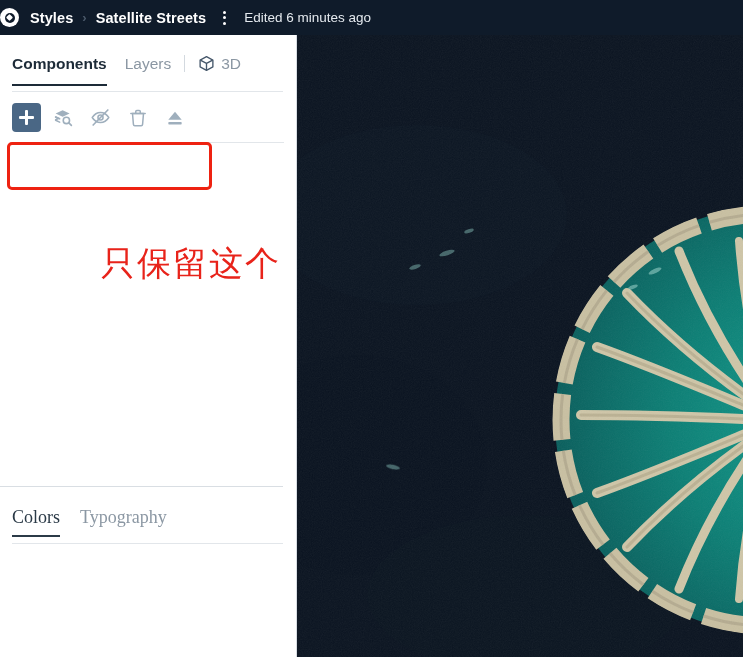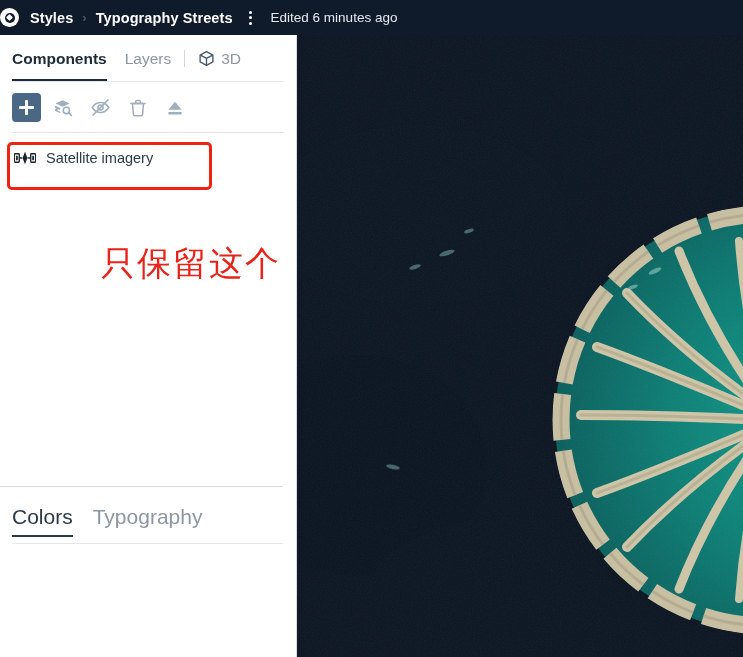--- a/index.html
+++ b/index.html
@@ -109,21 +109,21 @@
   }
   .sidebar-divider-right {
     position: absolute;
     left: 296px; top: 35px;
     width: 1px; height: 622px;
     background: #d8dde3;
   }
 
   .tabs {
     position: relative;
-    height: 47px;
+    height: 57px;
     display: flex;
     align-items: center;
     padding-left: 12px;
     box-sizing: border-box;
     gap: 0px;
   }
   .tab {
     font-size: 15.5px;
     color: #8b97a3;
     padding: 0 0 0 0;
@@ -255,28 +255,29 @@
     left: 0;
     top: 452px;
     width: 296px;
     height: 60px;
     padding-left: 12px;
     box-sizing: border-box;
     display: flex;
     align-items: center;
   }
   .btab {
-    font-size: 21px;
+    font-size: 18px;
     color: #8b97a3;
     cursor: pointer;
     white-space: nowrap;
     position: relative;
     height: 40px;
     display: flex;
     align-items: center;
+    font-family: Liberation Serif, serif;
   }
   .btab.active { color: #2b3a47; }
   .btab.active::after {
     content: "";
     position: absolute;
     left: 0; right: 0; bottom: 0;
     height: 2px;
     background: #2b3a47;
   }
   .btab-gap { width: 20px; }
@@ -304,21 +305,21 @@
 <body>
 
 <div id="app">
 
   <div class="topbar">
     <div class="logo-mark">
       <div class="inner"></div>
     </div>
     <div class="crumb crumb-link">Styles</div>
     <div class="crumb-sep">›</div>
-    <div class="crumb crumb-current">Typography Streets</div>
+    <div class="crumb crumb-current">Satellite Streets</div>
     <div class="kebab">
       <span></span>
       <span></span>
       <span></span>
     </div>
     <div class="edited">Edited 6 minutes ago</div>
   </div>
 
   <div class="sidebar">
 
@@ -370,34 +371,20 @@
       <div class="tool-btn">
         <svg width="20" height="20" viewBox="0 0 24 24">
           <path d="M12 4.6 20 14.2H4Z" fill="#9fafbd"></path>
           <rect x="4" y="16.8" width="16" height="2.9" rx="0.8" fill="#9fafbd"></rect>
         </svg>
       </div>
     </div>
 
     <div class="toolbar-divider"></div>
 
-    <div class="component-list">
-      <div class="component-row">
-        <svg width="22" height="16" viewBox="0 0 28 18">
-          <rect x="0.5" y="3.6" width="6.2" height="10.8" rx="1" fill="none" stroke="#18232e" stroke-width="1.7"></rect>
-          <rect x="2.6" y="6.2" width="2.2" height="5.6" fill="#18232e"></rect>
-          <rect x="21.3" y="3.6" width="6.2" height="10.8" rx="1" fill="none" stroke="#18232e" stroke-width="1.7"></rect>
-          <rect x="23.2" y="6.2" width="2.2" height="5.6" fill="#18232e"></rect>
-          <rect x="7.2" y="8.1" width="3.4" height="1.8" fill="#18232e"></rect>
-          <rect x="17.4" y="8.1" width="3.4" height="1.8" fill="#18232e"></rect>
-          <path d="M14 0.9 17.1 9 14 17.1 10.9 9Z" fill="#18232e"></path>
-        </svg>
-        <div class="component-label">Satellite imagery</div>
-      </div>
-    </div>
 
     <div class="annot-box"></div>
     <div class="annot-text">只保留这个</div>
 
     <div class="bottom-sep"></div>
     <div class="bottom-tabs">
       <div class="btab active">Colors</div>
       <div class="btab-gap"></div>
       <div class="btab">Typography</div>
     </div>

